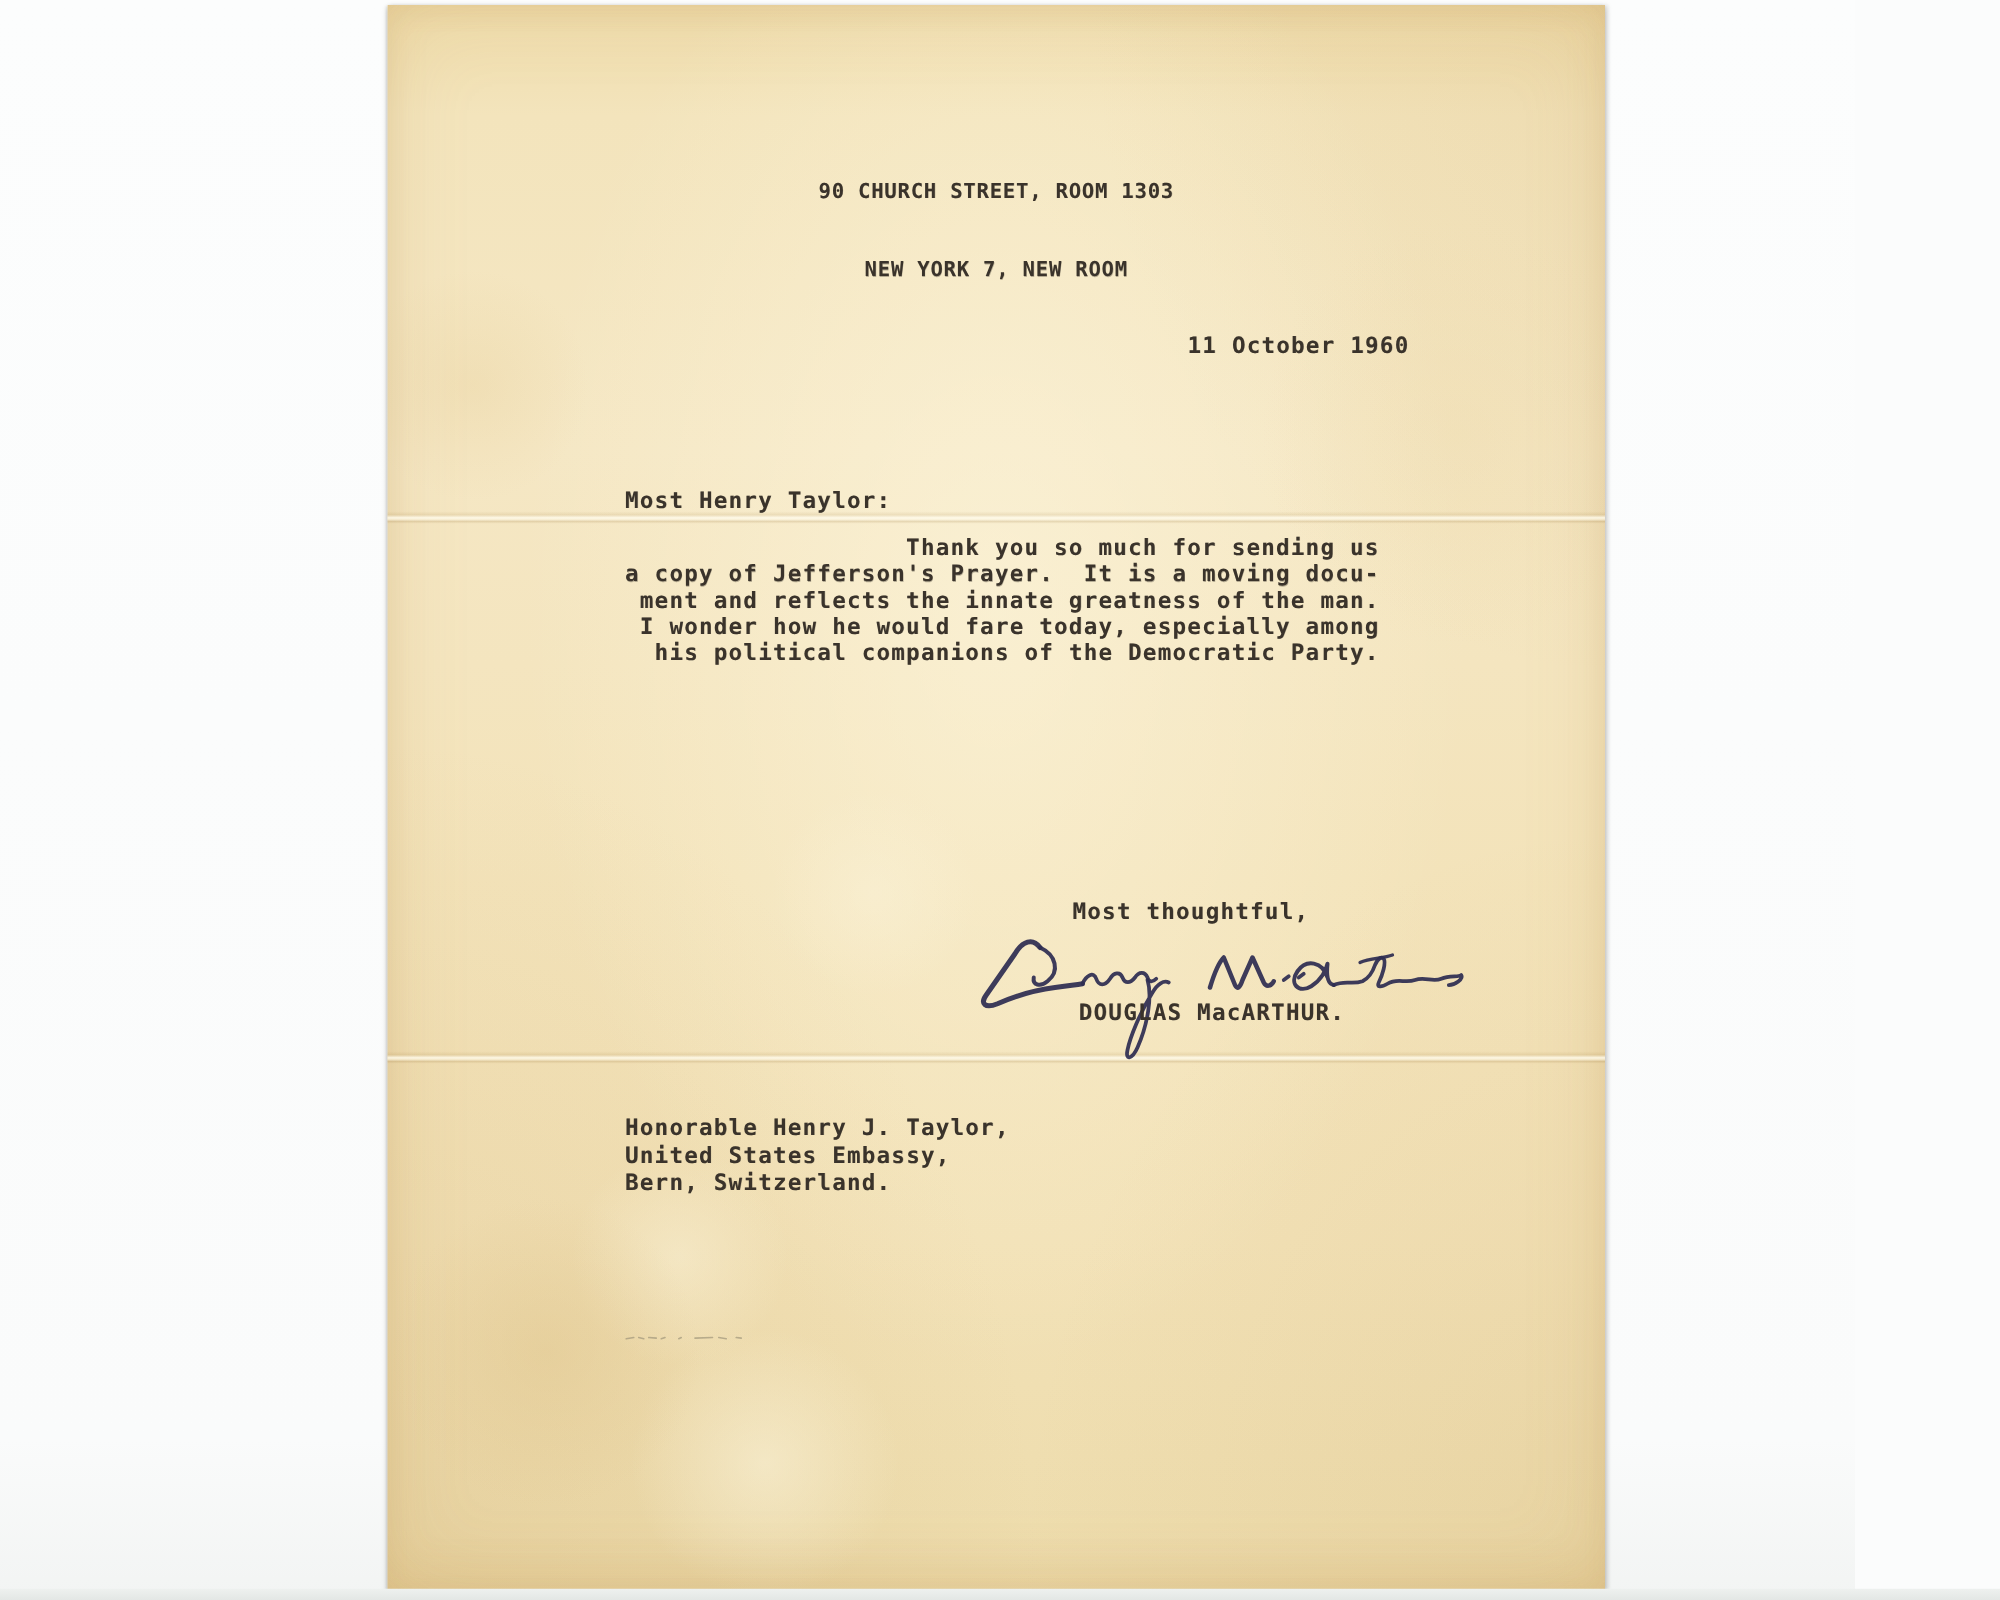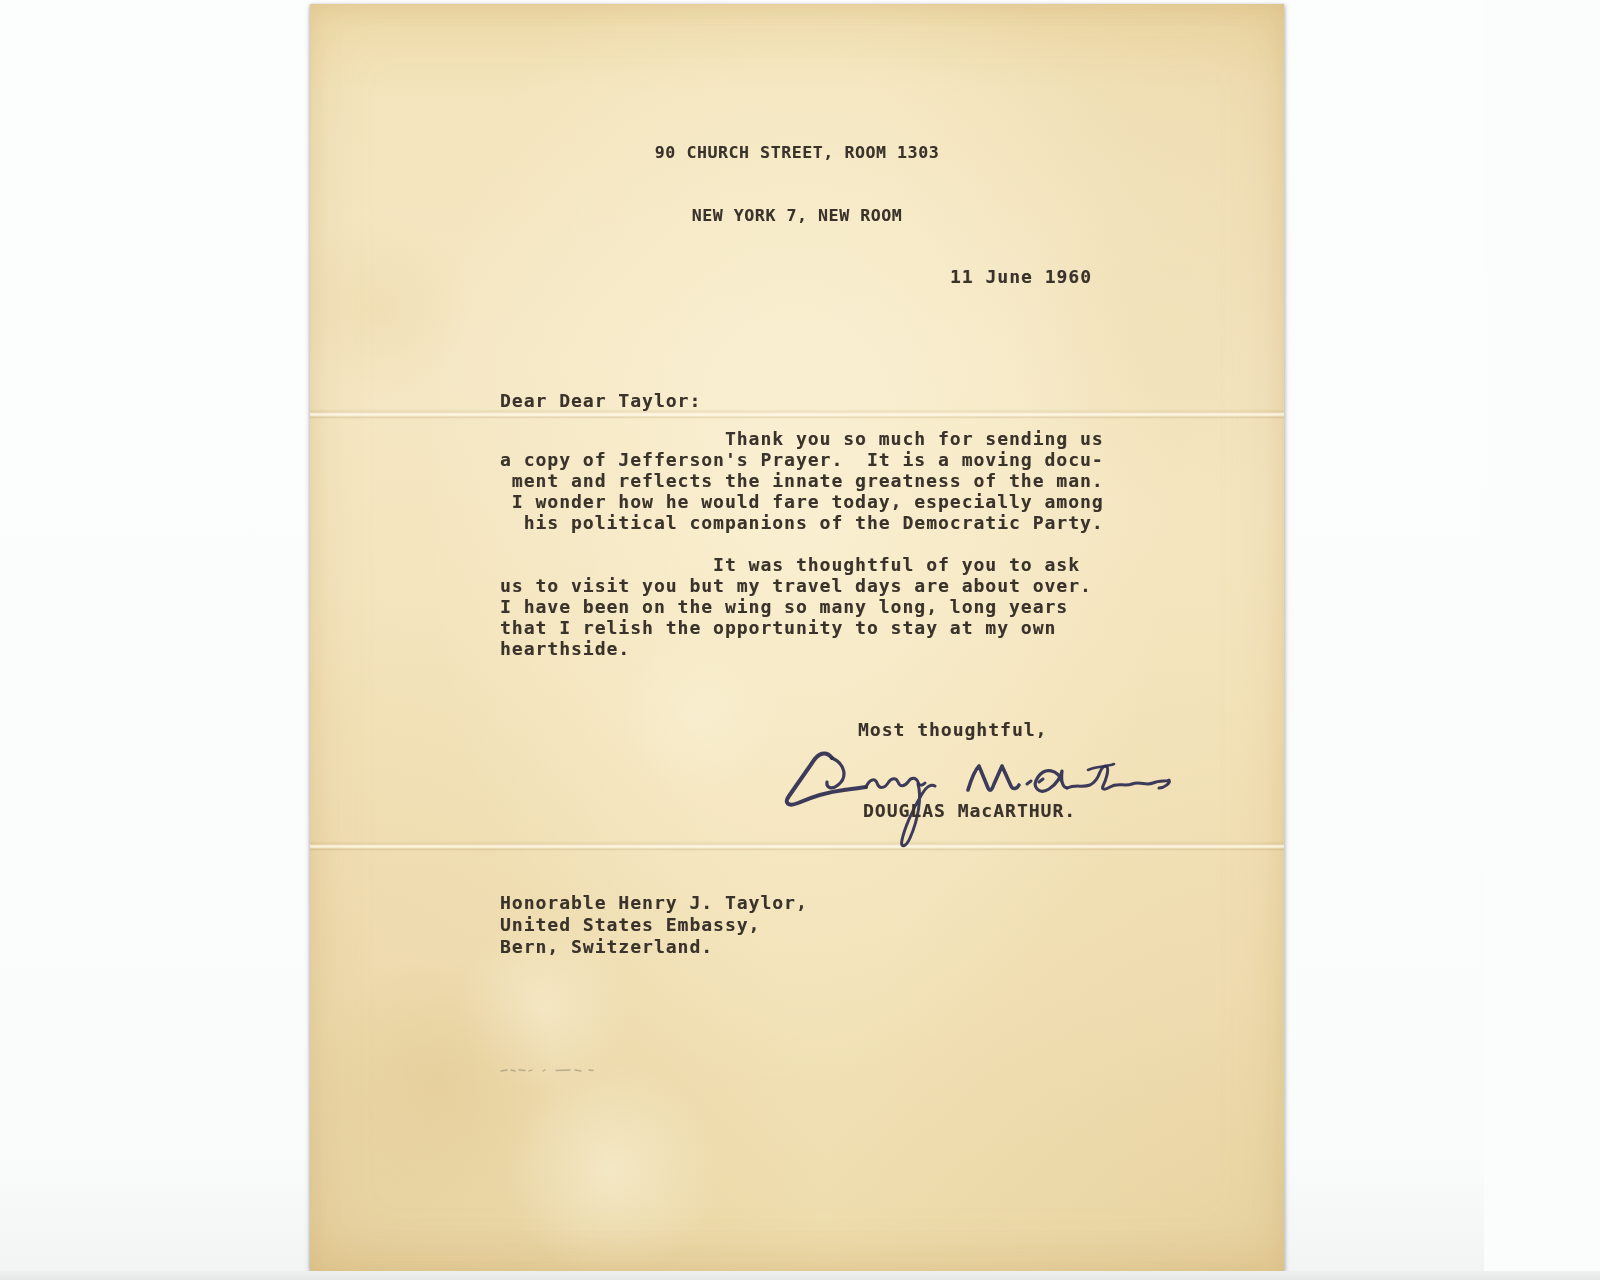--- a/index.html
+++ b/index.html
@@ -122,35 +122,30 @@
       </div>
     <div class="crease crease2">
         <div class="crease-inner"></div>
       </div>
 
     <div class="type letterhead">
       <div>90 CHURCH STREET, ROOM 1303</div>
       <div>NEW YORK 7, NEW ROOM</div>
     </div>
 
-    <div class="type date-line">11 June 1960</div>
+    <div class="type date-line">11 October 1960</div>
 
-    <div class="type salutation">Dear Dear Taylor:</div>
+    <div class="type salutation">Most Henry Taylor:</div>
 
     <div class="type para1">                  Thank you so much for sending us
 a copy of Jefferson's Prayer.  It is a moving docu-
 ment and reflects the innate greatness of the man.
 I wonder how he would fare today, especially among
 his political companions of the Democratic Party.</div>
 
-    <div class="type para2">                  It was thoughtful of you to ask
-us to visit you but my travel days are about over.
-I have been on the wing so many long, long years
-that I relish the opportunity to stay at my own
-hearthside.</div>
 
 
     <div class="type closing2">Most thoughtful,</div>
 
     <svg class="signature-svg" viewBox="0 0 400 118" role="img" aria-label="Douglas MacArthur">
       <path d="M 60 16 C 54 8 46 11 40 21 L 17 54 C 12 61 16 65 26 61 C 42 54 56 50 72 48 C 80 47 88 46 94 45" stroke-width="4"></path>
       <path d="M 60 16 C 73 22 76 35 66 43 C 60 48 54 46 55 40" stroke-width="3.2"></path>
       <path d="M 94 45 C 97 38 103 35 105 41 C 107 47 112 47 116 41 C 119 36 124 35 126 40 C 128 45 132 45 136 40 C 139 35 144 35 146 40 C 147 44 150 44 153 41" stroke-width="3"></path>
       <path d="M 146 42 C 150 55 146 78 138 96 C 134 105 128 107 130 98 C 132 88 140 68 150 52 C 154 45 159 42 163 44" stroke-width="3"></path>
       <path d="M 196 48 C 199 38 203 28 207 24 L 216 46 C 218 50 220 48 222 42 L 230 24 L 239 44 C 241 48 245 47 247 43" stroke-width="3.6"></path>

